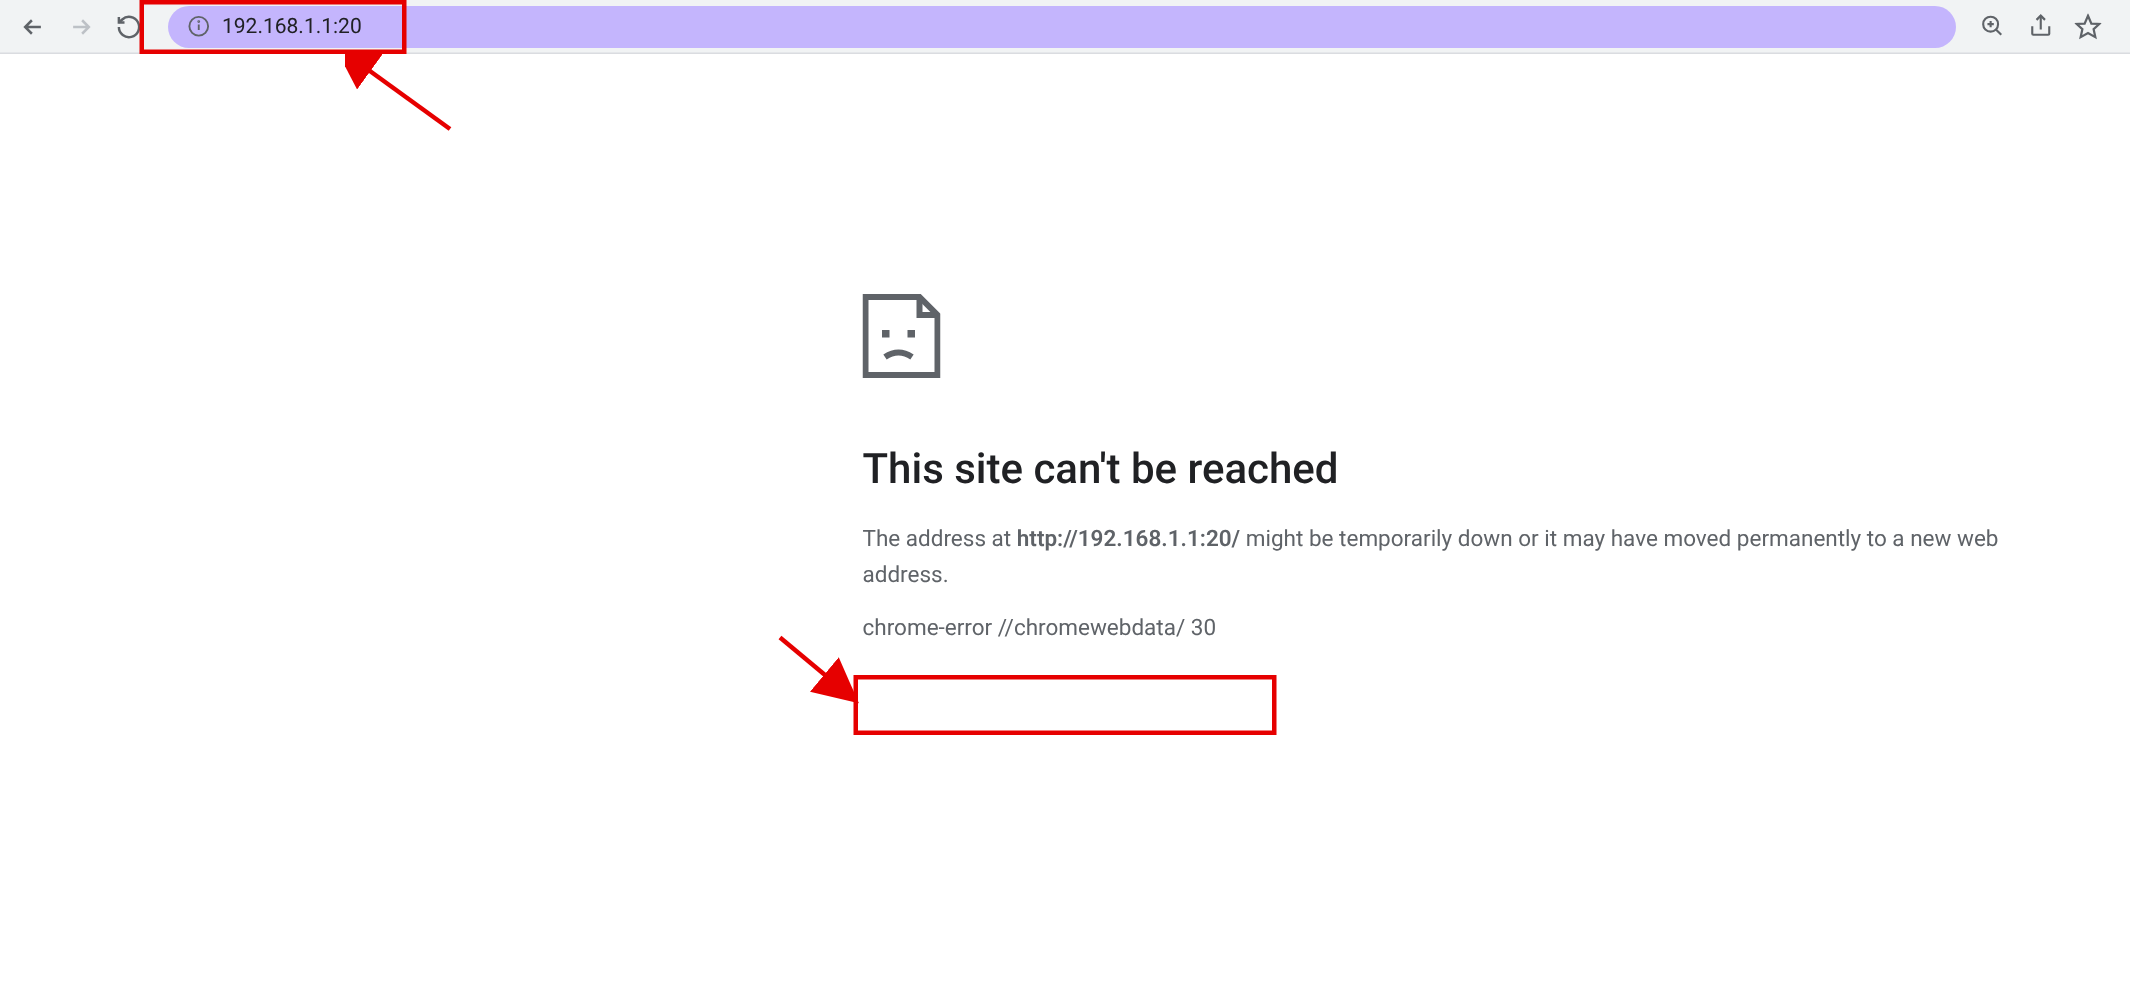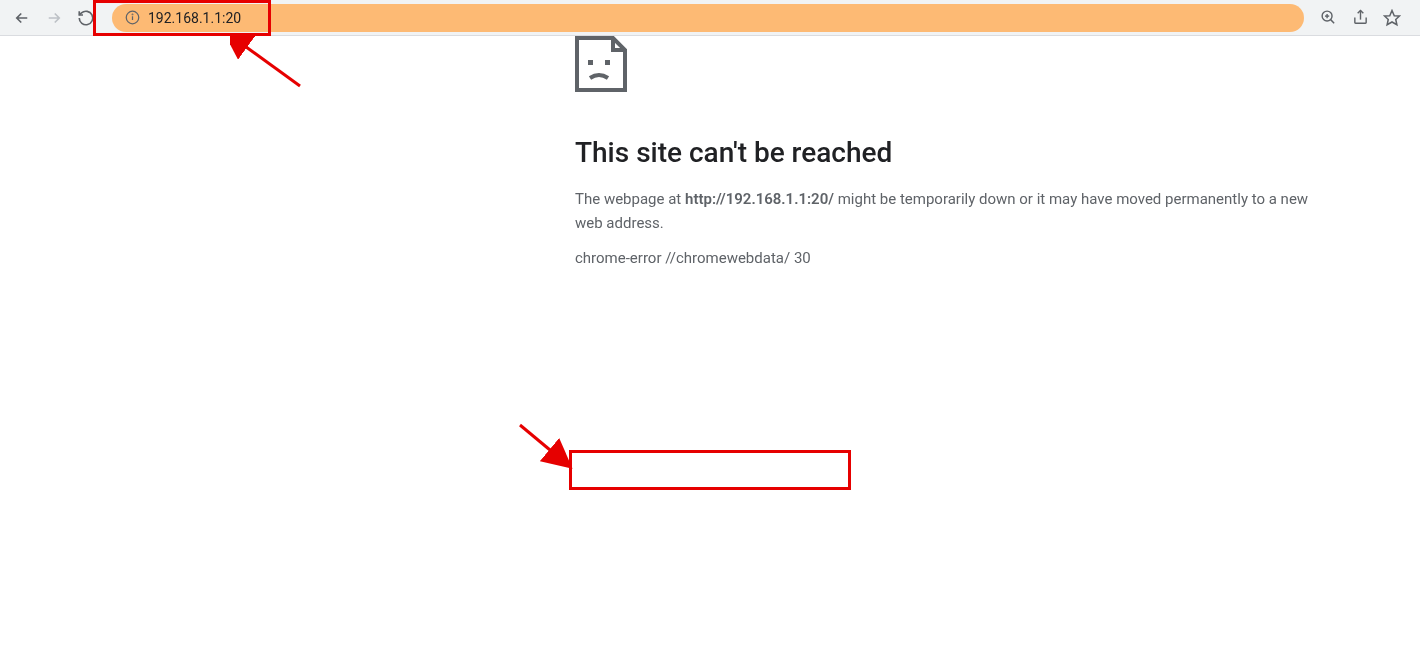--- a/index.html
+++ b/index.html
@@ -27,21 +27,21 @@
       align-items: center;
       justify-content: center;
       border-radius: 50%;
       cursor: pointer;
       color: #5f6368;
     }
     .nav-btn.disabled { color: #bdc1c6; }
     .address-bar {
       flex: 1;
       height: 28px;
-      background: #fdba74;
+      background: #c4b5fd;
       border-radius: 14px;
       display: flex;
       align-items: center;
       padding: 0 12px;
       margin: 0 8px;
       gap: 8px;
       font-size: 14px;
       color: #202124;
     }
     .info-icon {
@@ -62,20 +62,21 @@
       width: 24px;
       height: 24px;
       display: flex;
       align-items: center;
       justify-content: center;
       color: #5f6368;
       cursor: pointer;
     }
     .content {
       position: relative;
+      padding-top: 160px;
       padding-left: 575px;
       width: 100%;
     }
     .error-icon {
       margin-bottom: 40px;
     }
     .error-title {
       font-size: 28px;
       font-weight: 500;
       color: #202124;
@@ -167,21 +168,21 @@
     <svg width="52" height="56" viewBox="0 0 52 56">
       <path d="M2 2 H38 L50 14 V54 H2 Z" fill="none" stroke="#5f6368" stroke-width="4"></path>
       <path d="M38 2 V14 H50" fill="none" stroke="#5f6368" stroke-width="4"></path>
       <rect x="13" y="24" width="5" height="5" fill="#5f6368"></rect>
       <rect x="30" y="24" width="5" height="5" fill="#5f6368"></rect>
       <path d="M15 42 Q24 36 33 42" fill="none" stroke="#5f6368" stroke-width="4"></path>
     </svg>
   </div>
   <h1 class="error-title">This site can't be reached</h1>
   <p class="error-desc">
-    <span>The webpage at </span><strong>http://192.168.1.1:20/</strong><span> might be temporarily down or it may have moved permanently to a new web address.</span>
+    <span>The address at </span><strong>http://192.168.1.1:20/</strong><span> might be temporarily down or it may have moved permanently to a new web address.</span>
   </p>
   <div class="error-code">chrome-error //chromewebdata/ 30</div>
 </div>
 
 <div class="annot-box addr"></div>
 <div class="annot-box code"></div>
 
 <div class="arrow" style="top:36px; left:230px;">
   <svg width="80" height="60">
     <defs>

